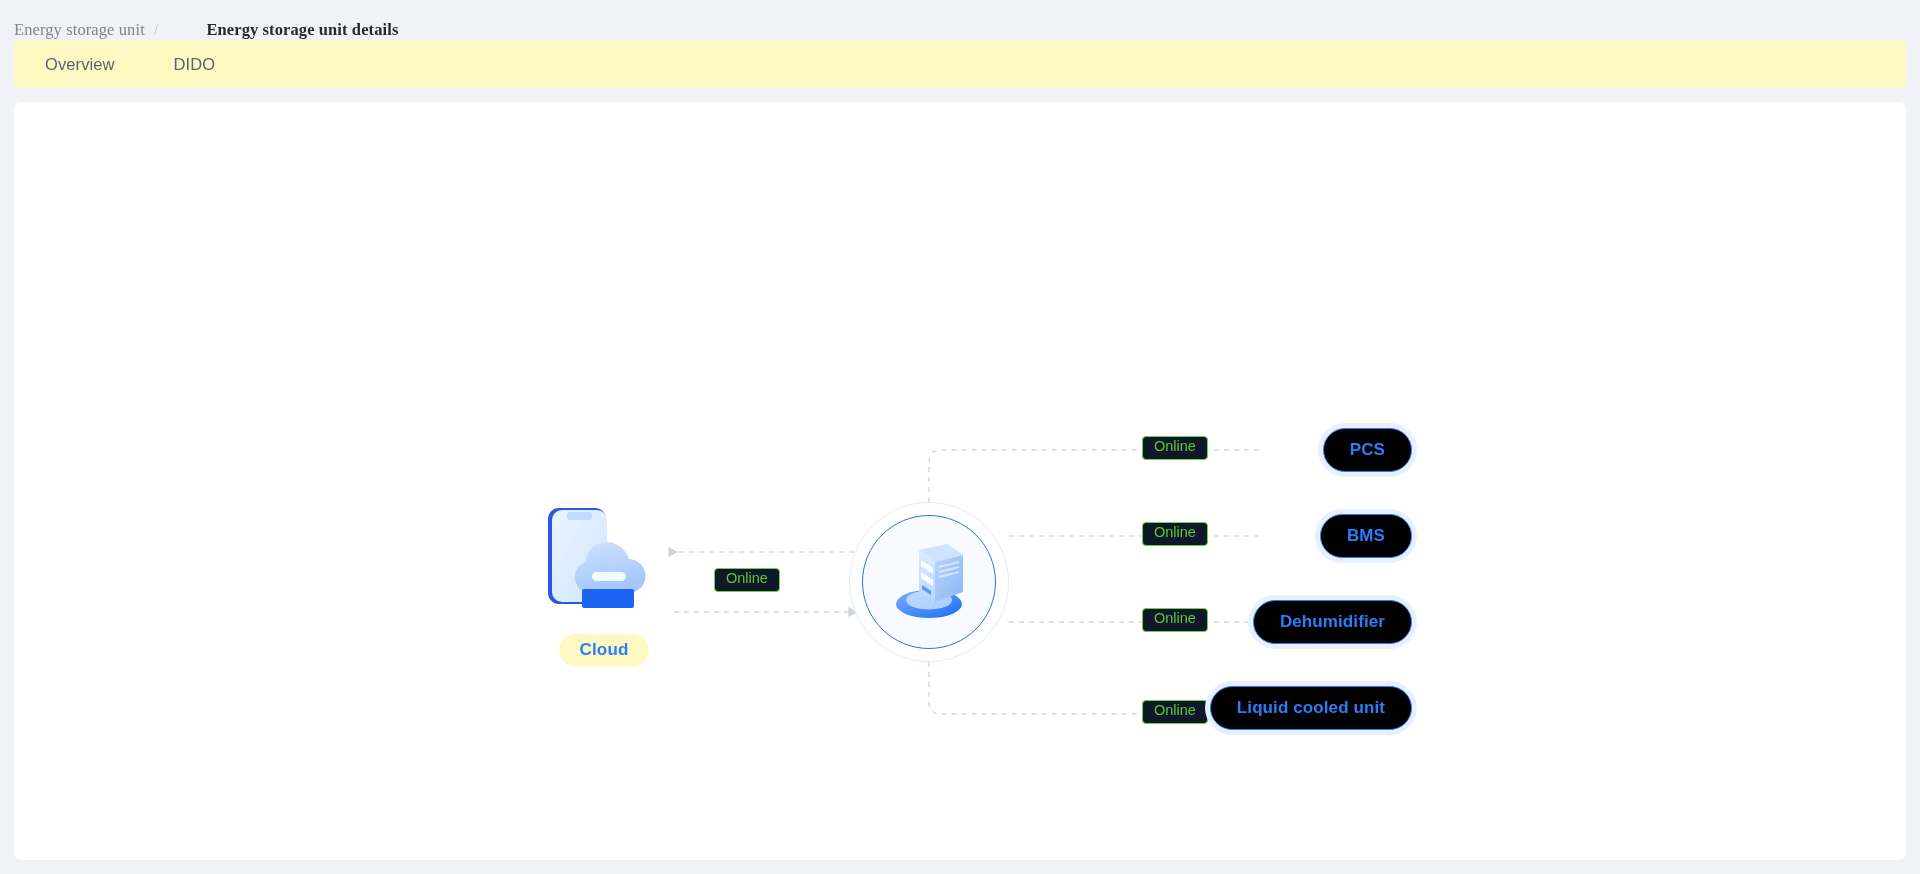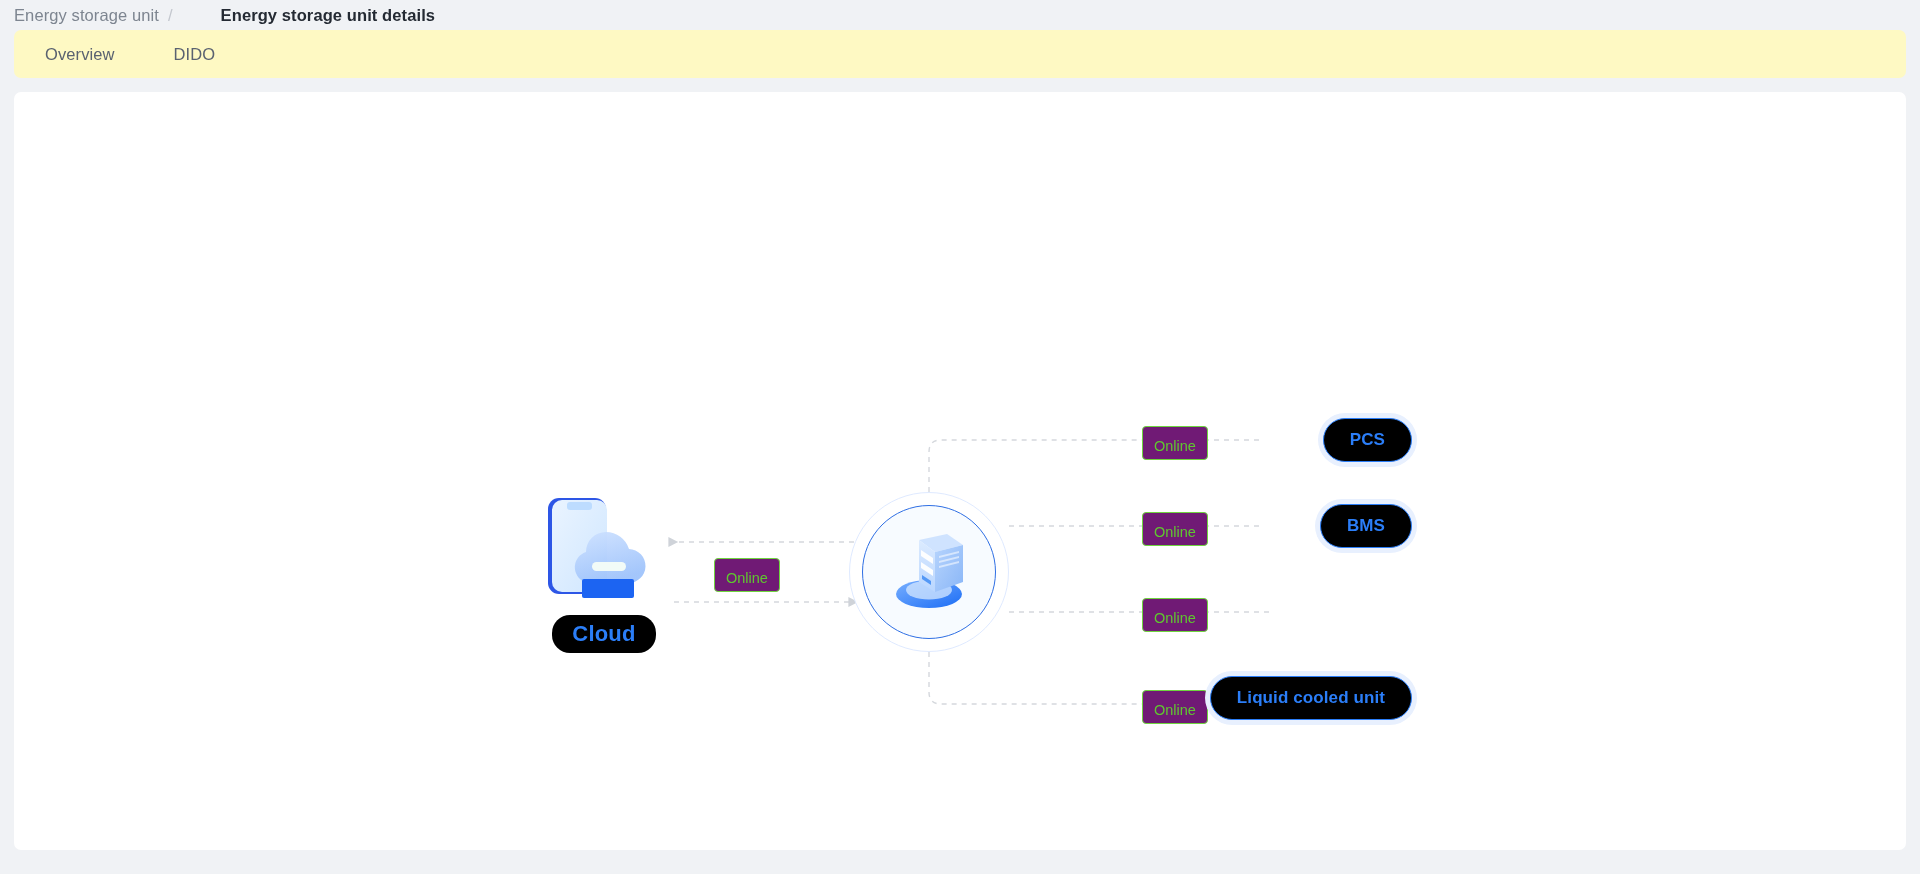--- a/index.html
+++ b/index.html
@@ -6,26 +6,27 @@
   html, body {
     width: 1920px;
     height: 874px;
     background: #f0f2f5;
     font-family: "Liberation Sans", sans-serif;
     overflow: hidden;
   }
 
   
   .breadcrumb {
-    height: 30px;
-    display: flex;
-    align-items: center;
+    height: 40px;
+    display: flex;
+    align-items: flex-end;
     padding: 0 14px;
     font-size: 16.5px;
     background: #f0f2f5;
+    font-family: Liberation Serif, serif;
   }
   .bc-link { color: #7d8590; letter-spacing: .1px; }
   .bc-sep  { color: #c3c7ce; margin: 0 9px; }
   .bc-cur  { color: #242a33; font-weight: 600; letter-spacing: .1px; padding-left: 39px; }
 
   
   .tab-card {
     margin: 0 14px;
     background: #fef9c3;
     border-radius: 7px;
@@ -82,25 +83,25 @@
   .cloud-group {
     position: absolute;
     left: 520px;
     top: 398px;
     width: 140px;
     text-align: center;
   }
   .cloud-art { width: 140px; height: 118px; display: block; }
   .cloud-label {
     display: inline-block;
-    margin-top: 7px;
-    background: #000000;
+    margin-top: 16px;
+    background: #fef9c3;
     color: #2b7ef8;
     font-weight: 700;
-    font-size: 22px;
+    font-size: 17px;
     padding: 6px 20px;
     border-radius: 18px;
     letter-spacing: .2px;
   }
 
   
   .ems-node {
     position: absolute;
     left: 835px;
     top: 400px;
@@ -124,25 +125,25 @@
   .ems-art {
     position: absolute;
     left: 50%; top: 50%;
     transform: translate(-50%, -50%);
     width: 112px; height: 112px;
   }
 
   
   .status-badge {
     position: absolute;
-    background: #701a75;
+    background: #0f172a;
     border: 1.3px solid #6fd43f;
     color: #5fc72f;
     font-size: 14.5px;
-    padding: 10px 11px 4px;
+    padding: 0 11px 4px;
     border-radius: 4px;
     line-height: 1.25;
     white-space: nowrap;
   }
 
   
   .device-node {
     position: absolute;
     height: 44px;
     display: flex;
@@ -271,16 +272,17 @@
       </svg>
     </div>
 
     <div class="status-badge" style="left:1128px; top:334px;">Online</div>
     <div class="status-badge" style="left:1128px; top:420px;">Online</div>
     <div class="status-badge" style="left:1128px; top:506px;">Online</div>
     <div class="status-badge" style="left:1128px; top:598px;">Online</div>
 
     <div class="device-node" style="right:494px; top:326px;">PCS</div>
     <div class="device-node" style="right:494px; top:412px;">BMS</div>
+    <div class="device-node" style="right:494px; top:498px;">Dehumidifier</div>
     <div class="device-node" style="right:494px; top:584px;">Liquid cooled unit</div>
 
   </div>
 </div>
 
 </body></html>

